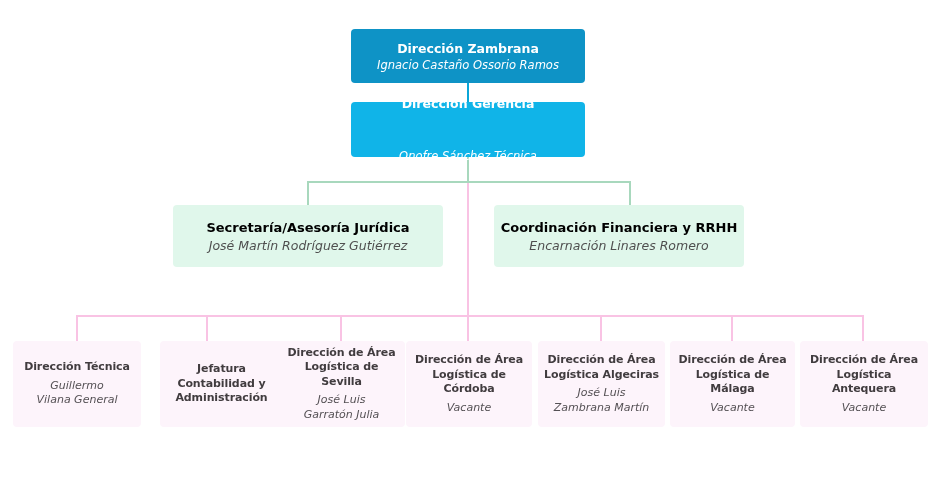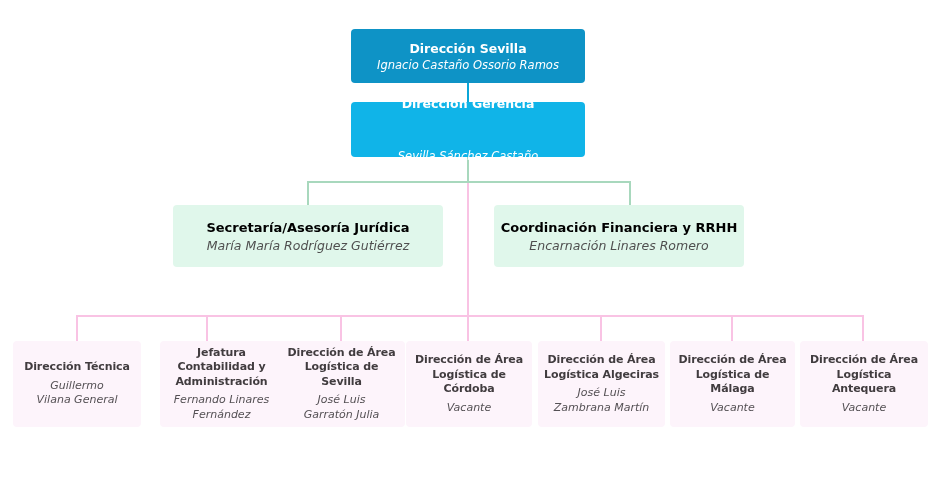--- a/index.html
+++ b/index.html
@@ -57,49 +57,47 @@
   <div class="conn conn-pink" style="left:76px;  top:315px; width:788px; height:2px;"></div>
   <div class="conn conn-pink" style="left:76px;  top:315px; width:2px;   height:26px;"></div>
   <div class="conn conn-pink" style="left:206px; top:315px; width:2px;   height:26px;"></div>
   <div class="conn conn-pink" style="left:340px; top:315px; width:2px;   height:26px;"></div>
   <div class="conn conn-pink" style="left:467px; top:315px; width:2px;   height:26px;"></div>
   <div class="conn conn-pink" style="left:600px; top:315px; width:2px;   height:26px;"></div>
   <div class="conn conn-pink" style="left:731px; top:315px; width:2px;   height:26px;"></div>
   <div class="conn conn-pink" style="left:862px; top:315px; width:2px;   height:26px;"></div>
 
   <div class="node l1" style="left:351px; top:29px; width:234px; height:54px;">
-    <div class="title">Dirección Sevilla</div>
+    <div class="title">Dirección Zambrana</div>
     <div class="person">Ignacio Castaño Ossorio Ramos</div>
   </div>
 
   <div class="node l2" style="left:351px; top:102px; width:234px; height:55px;">
     <div class="title">Dirección Gerencia</div>
-    <div class="person">Sevilla Sánchez Castaño</div>
+    <div class="person">Onofre Sánchez Técnica</div>
   </div>
 
   <div class="node l3" style="left:173px; top:205px; width:270px; height:62px;">
     <div class="title">Secretaría/Asesoría Jurídica</div>
-    <div class="person">María María Rodríguez Gutiérrez</div>
+    <div class="person">José Martín Rodríguez Gutiérrez</div>
   </div>
   <div class="node l3" style="left:494px; top:205px; width:250px; height:62px;">
     <div class="title">Coordinación Financiera y RRHH</div>
     <div class="person">Encarnación Linares Romero</div>
   </div>
 
   <div class="node l4" style="left:13px; top:341px; width:128px; height:86px;">
     <div class="title">Dirección Técnica</div>
     <div class="person">Guillermo
 Vilana General</div>
   </div>
   <div class="node l4" style="left:160px; top:341px; width:123px; height:86px;">
     <div class="title">Jefatura
 Contabilidad y
 Administración</div>
-    <div class="person">Fernando Linares
-Fernández</div>
   </div>
   <div class="node l4" style="left:278px; top:341px; width:127px; height:86px;">
     <div class="title">Dirección de Área
 Logística de Sevilla</div>
     <div class="person">José Luis
 Garratón Julia</div>
   </div>
   <div class="node l4" style="left:406px; top:341px; width:126px; height:86px;">
     <div class="title">Dirección de Área
 Logística de Córdoba</div>

